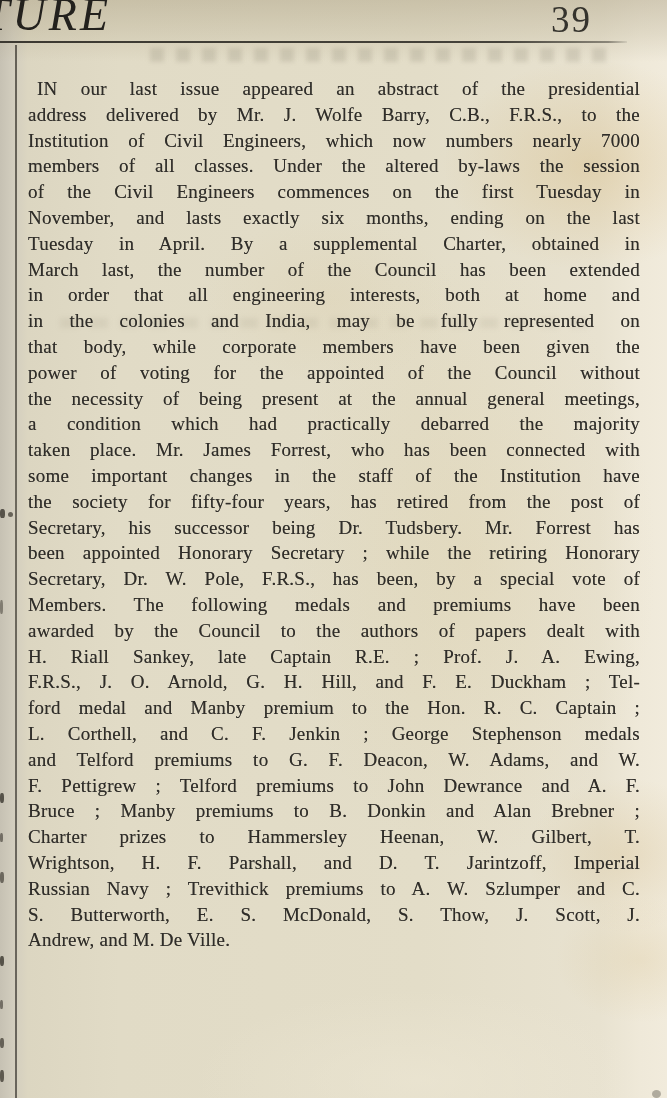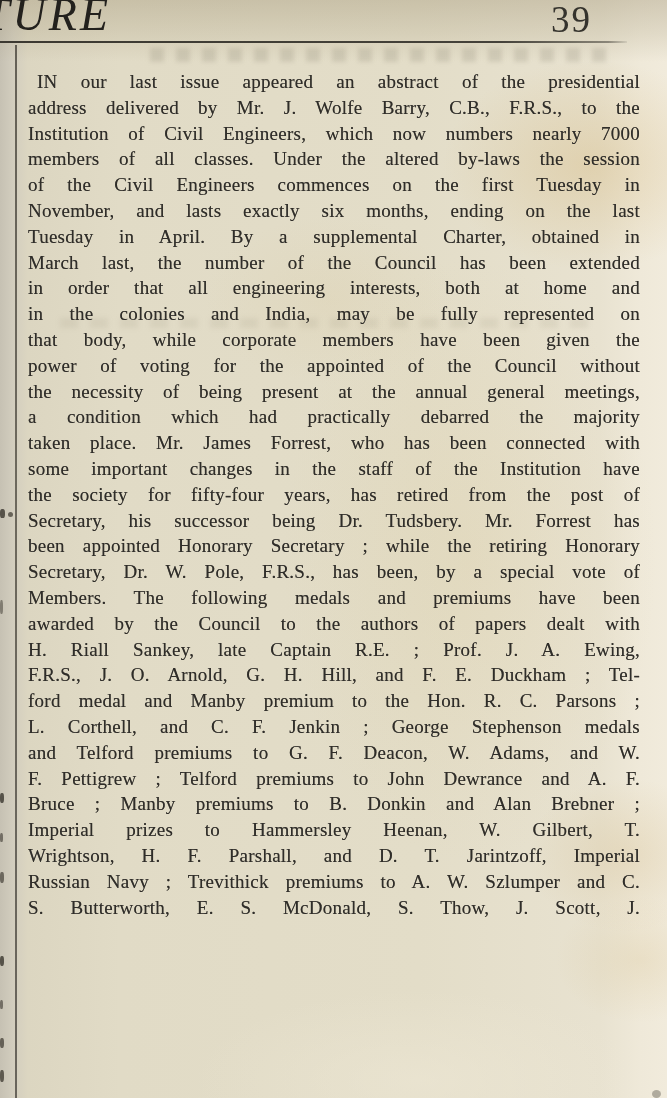--- a/index.html
+++ b/index.html
@@ -45,21 +45,21 @@
     background:linear-gradient(90deg, #3c3931 0%, #45423a 80%, rgba(69,66,58,0.55) 97%, rgba(69,66,58,0.1) 100%);
   }
   .column-rule{
     position:absolute;top:45px;left:15px;width:2px;height:1053px;
     background:linear-gradient(180deg,#514d44 0%,#5a564c 40%,#55514a 100%);
     opacity:0.85;
   }
 
   
   .text-block{
-    position:absolute;top:69px;left:28px;width:612px;
+    position:absolute;top:76px;left:28px;width:612px;
     color:var(--ink);
     font-size:19px;line-height:25.8px;letter-spacing:0.25px;
     text-shadow:0 0 0.6px rgba(47,45,41,0.55);
   }
   .text-block .line{
     text-align:justify;
     text-align-last:justify;
     white-space:normal;
     height:25.8px;overflow:visible;
   }
@@ -125,29 +125,30 @@
       <div class="line">taken place. Mr. James Forrest, who has been connected with</div>
       <div class="line">some important changes in the staff of the Institution have</div>
       <div class="line">the society for fifty-four years, has retired from the post of</div>
       <div class="line">Secretary, his successor being Dr. Tudsbery. Mr. Forrest has</div>
       <div class="line">been appointed Honorary Secretary ; while the retiring Honorary</div>
       <div class="line">Secretary, Dr. W. Pole, F.R.S., has been, by a special vote of</div>
       <div class="line">Members. The following medals and premiums have been</div>
       <div class="line">awarded by the Council to the authors of papers dealt with</div>
       <div class="line">H. Riall Sankey, late Captain R.E. ; Prof. J. A. Ewing,</div>
       <div class="line">F.R.S., J. O. Arnold, G. H. Hill, and F. E. Duckham ; Tel-</div>
-      <div class="line">ford medal and Manby premium to the Hon. R. C. Parsons ;</div>
+      <div class="line">ford medal and Manby premium to the Hon. R. C. Captain ;</div>
       <div class="line">L. Corthell, and C. F. Jenkin ; George Stephenson medals</div>
       <div class="line">and Telford premiums to G. F. Deacon, W. Adams, and W.</div>
       <div class="line">F. Pettigrew ; Telford premiums to John Dewrance and A. F.</div>
       <div class="line">Bruce ; Manby premiums to B. Donkin and Alan Brebner ;</div>
-      <div class="line">Imperial prizes to Hammersley Heenan, W. Gilbert, T.</div>
+      <div class="line">Charter prizes to Hammersley Heenan, W. Gilbert, T.</div>
       <div class="line">Wrightson, H. F. Parshall, and D. T. Jarintzoff, Imperial</div>
       <div class="line">Russian Navy ; Trevithick premiums to A. W. Szlumper and C.</div>
       <div class="line">S. Butterworth, E. S. McDonald, S. Thow, J. Scott, J.</div>
+      <div class="line last">Andrew, and M. De Ville.</div>
     </div>
 
   <div class="speck sp1"></div>
   <div class="speck sp2"></div>
   <div class="speck sp3"></div>
   <div class="speck sp4"></div>
   <div class="speck sp5"></div>
   <div class="speck sp6"></div>
   <div class="speck sp7"></div>
   <div class="speck sp8"></div>

